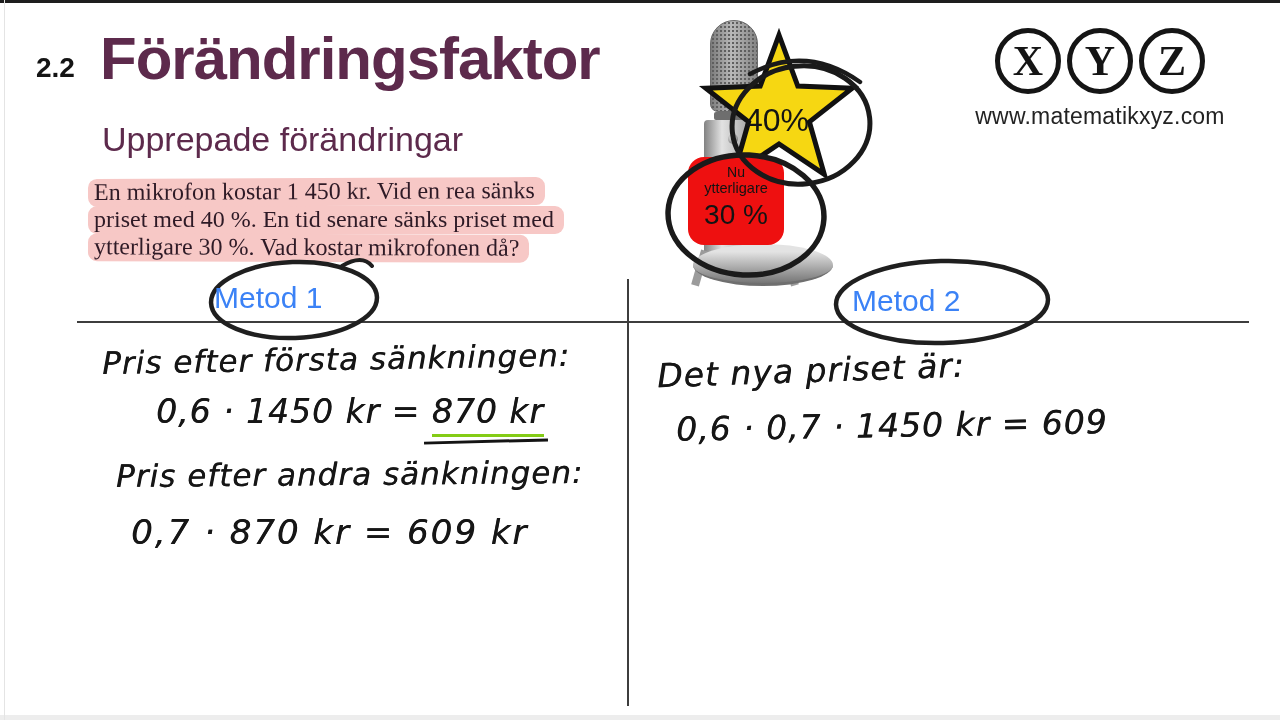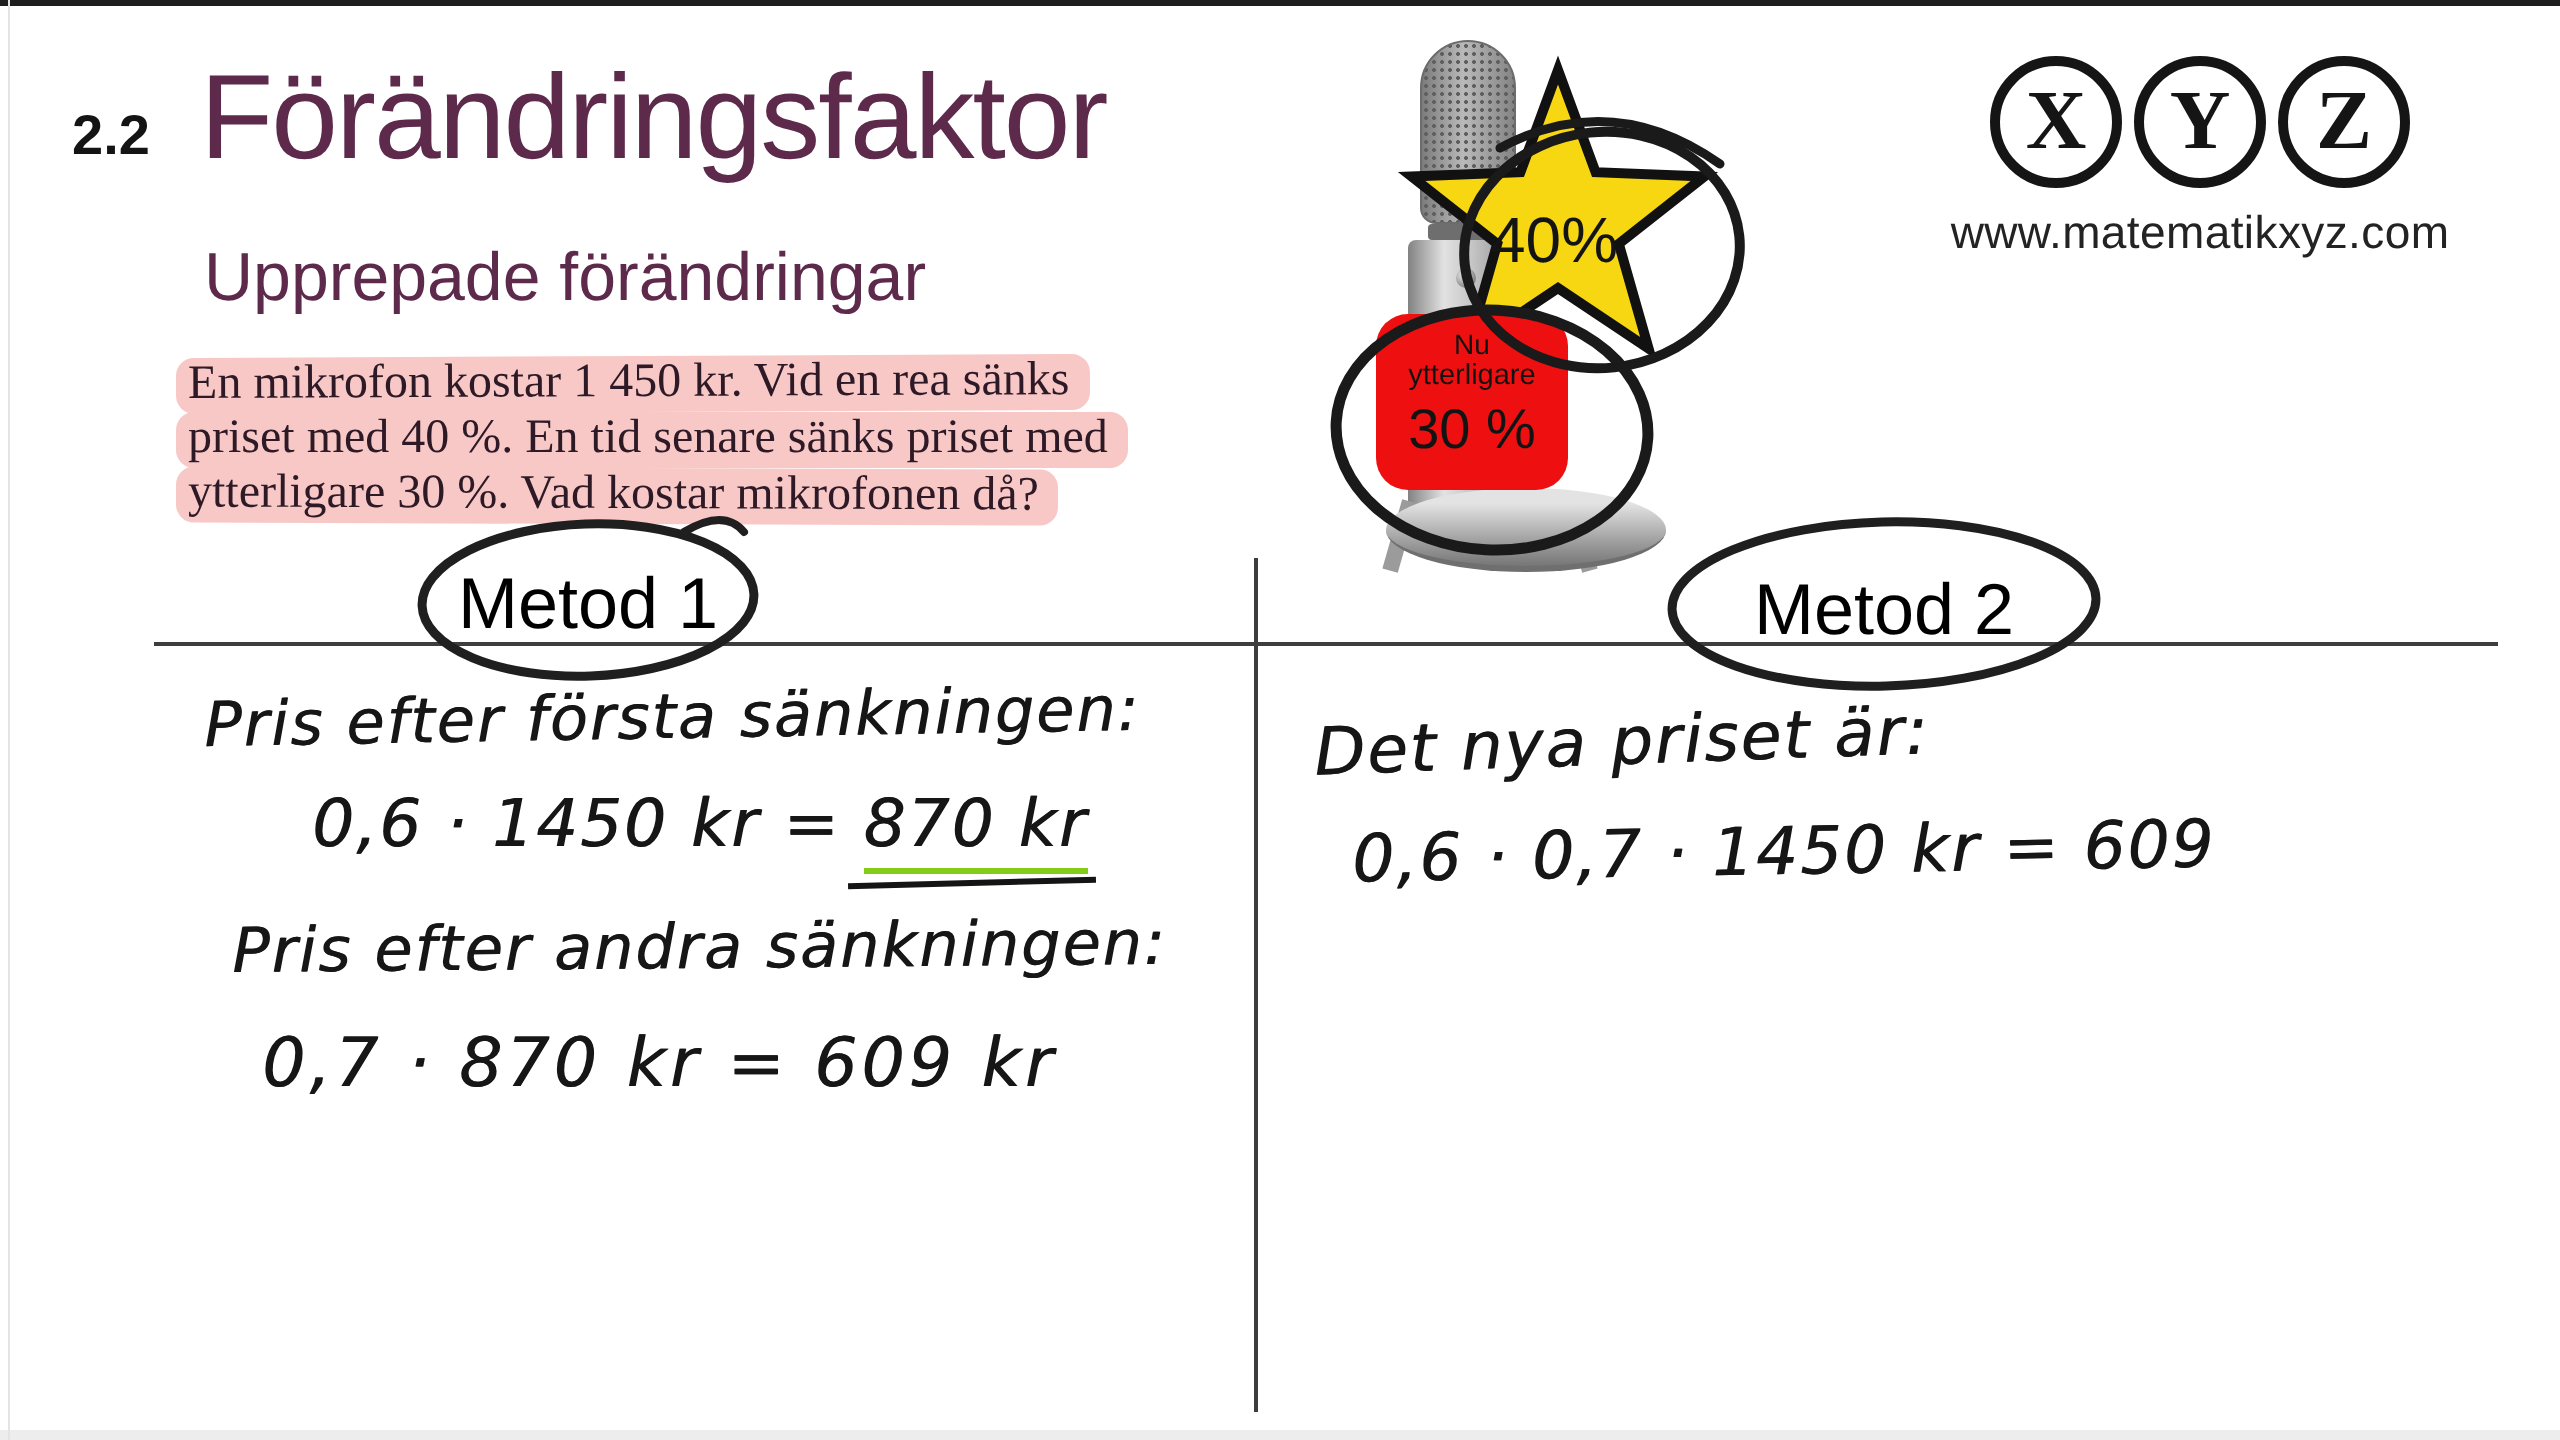--- a/index.html
+++ b/index.html
@@ -7,21 +7,21 @@
   .page { position:relative; width:1280px; height:720px; background:#ffffff;
           font-family:"Liberation Sans", sans-serif; }
 
   
   .top-bar    { position:absolute; left:0; top:0; width:1280px; height:3px; background:#1e1e1e; }
   .bottom-bar { position:absolute; left:0; top:715px; width:1280px; height:5px; background:#ededed; }
   .left-line  { position:absolute; left:4px; top:0; width:1px; height:720px; background:#e4e4e4; }
 
   
   .sec-num  { position:absolute; left:36px; top:52px; font-size:28px; font-weight:bold; color:#141414; }
-  .title    { position:absolute; left:100px; top:24px; font-size:60px; font-weight:normal;
+  .title    { position:absolute; left:100px; top:24px; font-size:60px; font-weight:bold;
               letter-spacing:-1px; color:#5d2a4c; }
   .subtitle { position:absolute; left:102px; top:120px; font-size:34px; font-weight:normal; color:#5d2a4c; }
 
   
   .problem { position:absolute; left:88px; top:178px; font-family:"Liberation Serif", serif;
              font-size:24px; color:#2e1a26; line-height:26px; }
   .hl-line { display:block; margin-bottom:0; }
   .hl-line > span { display:inline-block; background:#f7c8c6; border-radius:9px; padding:0 10px 2px 6px; }
   .hl-line:nth-child(1) > span { transform:rotate(-0.25deg); }
   .hl-line:nth-child(3) > span { transform:rotate(0.2deg); }
@@ -68,21 +68,21 @@
   .logo-circle { width:66px; height:66px; border:5px solid #151515; border-radius:50%;
                  display:flex; align-items:center; justify-content:center;
                  font-family:"Liberation Serif", serif; font-weight:bold; font-size:42px; color:#151515;
                  background:#fff; }
   .logo-url { margin-top:9px; text-align:center; font-size:23px; color:#232323; letter-spacing:0.2px; }
 
   
   .rule-h { position:absolute; left:77px; top:321px; width:1172px; height:2px; background:#3d3d3d; }
   .rule-v { position:absolute; left:627px; top:279px; width:2px; height:427px; background:#3d3d3d; }
 
-  .method-title { position:absolute; font-size:36px; color:#000000; z-index:5; text-align:center; }
+  .method-title { position:absolute; font-size:30px; color:#3b82f6; z-index:5; }
   .m1-title { left:214px; top:281px; width:160px; }
   .m2-title { left:852px; top:284px; width:180px; }
 
   
   .hw { position:absolute; font-family:"DejaVu Sans", sans-serif; font-style:italic;
         color:#161616; z-index:5; white-space:nowrap; text-shadow:0.4px 0 0 #161616; }
   .m1-l1 { left:102px; top:341px; font-size:31px; letter-spacing:1px; transform:rotate(-1deg); }
   .m1-c1 { left:156px; top:392px; font-size:33px; letter-spacing:1px; }
   .m1-l2 { left:116px; top:456px; font-size:31px; letter-spacing:1px; transform:rotate(-0.5deg); }
   .m1-c2 { left:131px; top:512px; font-size:34px; letter-spacing:2px; }

